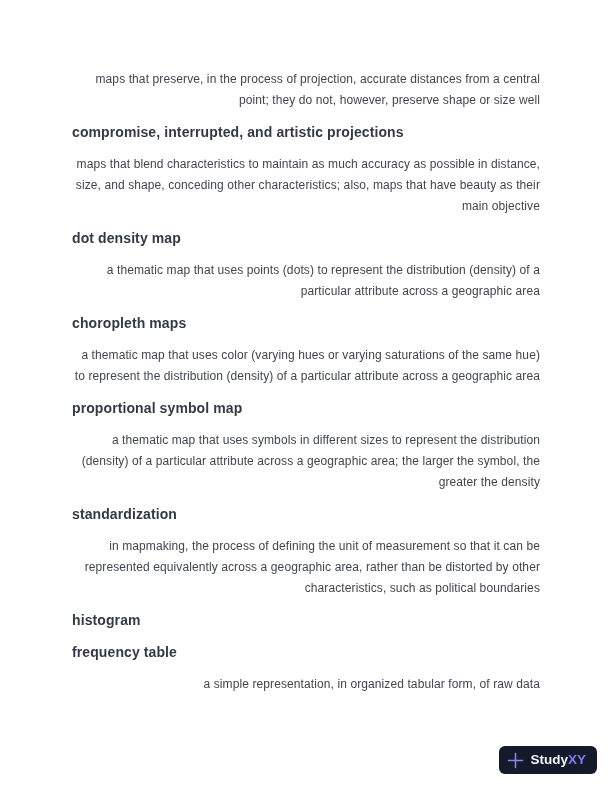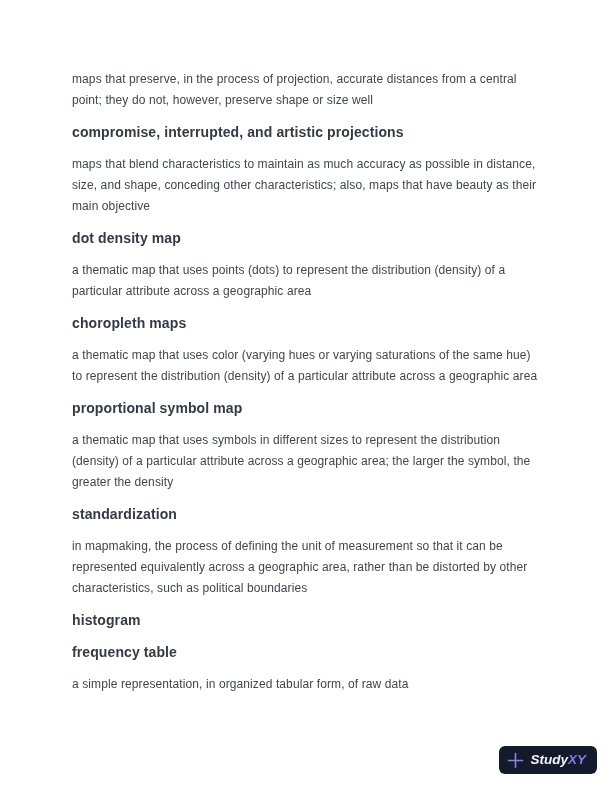--- a/index.html
+++ b/index.html
@@ -30,20 +30,21 @@
     color: #333a46;
     letter-spacing: 0.1px;
   }
   .def {
     margin: 0 0 11px 0;
     font-size: 12px;
     line-height: 21px;
     font-weight: normal;
     color: #41454f;
     letter-spacing: 0.1px;
+    text-align: right;
   }
   .brand-badge {
     position: absolute;
     right: 15px;
     bottom: 18px;
     height: 28px;
     display: flex;
     align-items: center;
     gap: 6px;
     padding: 0 11px 0 8px;
@@ -56,21 +57,20 @@
     align-items: center;
     justify-content: center;
     width: 17px;
     height: 17px;
   }
   .brand-text {
     font-size: 13.5px;
     font-weight: bold;
     line-height: 1;
     white-space: nowrap;
-    font-style: italic;
   }
   .brand-prefix { color: #f4f5fa; }
   .brand-suffix { color: #8678f2; }
 </style>
 </head>
 <body>
 
 <div class="page">
   <div class="content">
 

